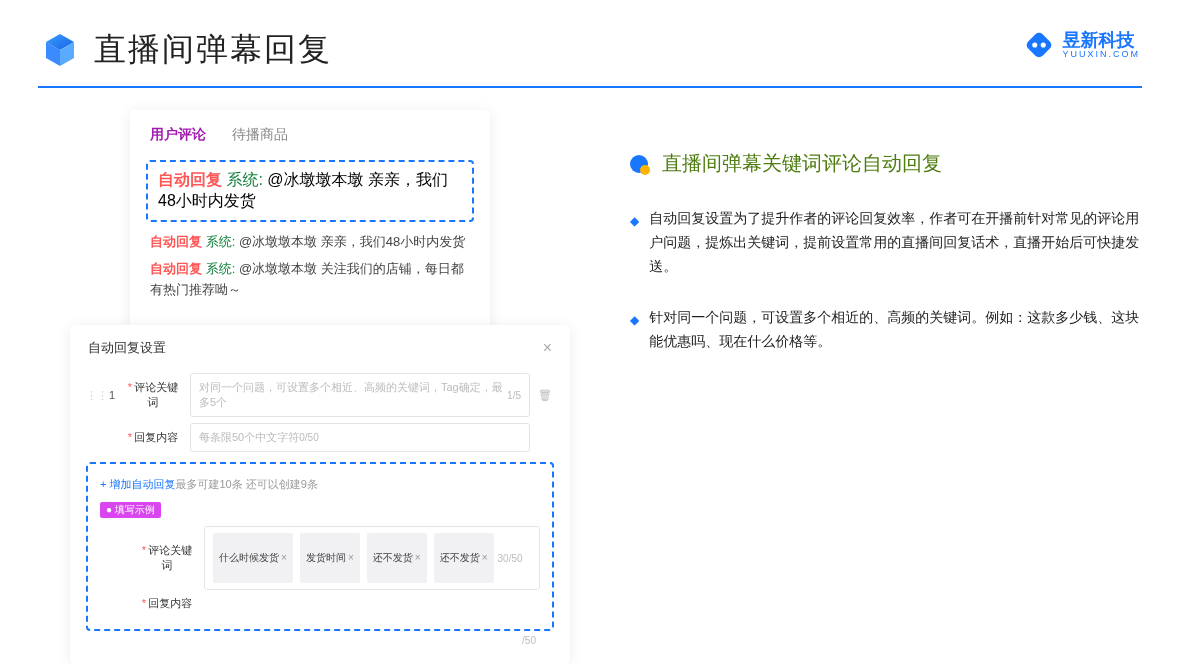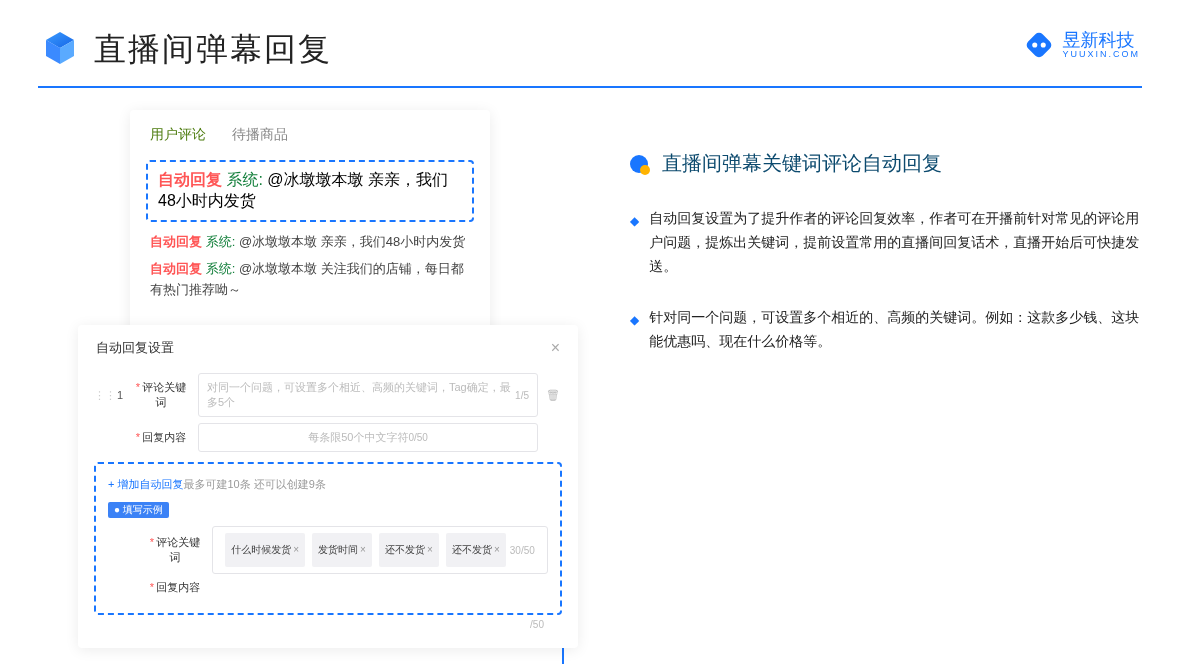--- a/index.html
+++ b/index.html
@@ -1,59 +1,59 @@
 <!DOCTYPE html>
 <html><head>
 <meta charset="utf-8">
 <style>
 *{margin:0;padding:0;box-sizing:border-box}
 body{width:1180px;height:664px;background:#fff;font-family:"Microsoft YaHei",Arial,sans-serif;position:relative;overflow:hidden}
-.header{display:flex;align-items:flex-start;padding:28px 40px 14px 40px}
+.header{display:flex;align-items:center;padding:28px 40px 14px 40px}
 .header-logo{width:40px;height:40px;margin-right:14px;display:flex;align-items:center}
 .header-title{font-size:32px;color:#222;letter-spacing:2px}
 .brand{position:absolute;top:28px;right:40px;display:flex;align-items:center}
 .brand-logo{width:34px;height:34px;margin-right:6px}
-.brand-text .cn{font-size:18px;color:#1976ff;font-weight:normal;line-height:1}
+.brand-text .cn{font-size:18px;color:#1976ff;font-weight:bold;line-height:1}
 .brand-text .en{font-size:9px;color:#1976ff;letter-spacing:2px}
 .hr{height:2px;background:#1976ff;margin:0 38px}
 .content{display:flex;padding:22px 40px 0 40px}
 .left{width:540px;position:relative}
 .right{flex:1;padding-left:50px;padding-top:40px}
 .card{background:#fff;border-radius:4px;box-shadow:0 2px 14px rgba(0,0,0,.08)}
 .card-comments{width:360px;margin-left:90px;padding:16px 20px 94px 20px;position:relative}
 .tabs{display:flex;gap:26px;font-size:14px;color:#888;padding-bottom:8px}
-.tabs .active{color:#4d7c0f;font-weight:400}
+.tabs .active{color:#a21caf;font-weight:700}
 .highlight-box{border:2px dashed #1976ff;border-radius:4px;padding:8px 10px;margin:8px -4px 10px -4px}
 .reply-line{font-size:13px;line-height:1.6;color:#444;margin-top:6px}
 .reply-tag{color:#ff5656;font-weight:700}
 .reply-sys{color:#15803d}
-.card-settings{width:500px;position:absolute;top:215px;left:38px;padding:14px 16px 18px 16px}
+.card-settings{width:500px;position:absolute;top:215px;left:30px;padding:14px 16px 18px 16px}
 .settings-header{display:flex;justify-content:space-between;align-items:center;font-size:13px;color:#333;padding:0 2px 10px 2px}
 .settings-header .close{color:#aaa;font-size:16px;cursor:pointer}
 .row{display:flex;align-items:center;font-size:11px;color:#666;margin:6px 0}
 .idx{width:24px;text-align:center;color:#555}
 .lbl{width:58px;text-align:center;color:#333}
 .lbl .req{color:#ff5656;margin-right:2px}
-.inp{flex:1;border:1px solid #e4e4e8;border-radius:3px;padding:6px 8px;margin-left:8px;display:flex;justify-content:center;align-items:center;color:#bbb;font-size:11px;background:#fff}
+.inp{flex:1;border:1px solid #e4e4e8;border-radius:3px;padding:6px 8px;margin-left:8px;display:flex;justify-content:flex-start;align-items:center;color:#bbb;font-size:11px;background:#fff}
 .inp .cnt{color:#bbb;font-size:10px}
 .trash{width:18px;text-align:center;color:#bbb;margin-left:6px}
 .drag{width:14px;text-align:center;color:#ccc}
 .example-block{border:2px dashed #1976ff;border-radius:4px;padding:10px 12px 12px 12px;margin-top:10px;background:#fff}
 .link-add{color:#1976ff;font-size:11px}
 .link-add .muted{color:#999;}
-.badge-purple{display:inline-block;background:#3b82f6;color:#fff;font-size:10px;padding:1px 6px;border-radius:2px;margin:4px 0 6px 0}
-.tag{display:inline-block;background:#f1f1f4;color:#444;font-size:10px;padding:10px 6px;border-radius:2px;margin-right:4px}
+.badge-purple{display:inline-block;background:#d946ef;color:#fff;font-size:10px;padding:1px 6px;border-radius:2px;margin:4px 0 6px 0}
+.tag{display:inline-block;background:#f1f1f4;color:#444;font-size:10px;padding:18px 6px;border-radius:2px;margin-right:4px}
 .tag .x{color:#999;margin-left:2px}
 .connector{position:absolute;border-right:2px solid #1976ff;border-bottom:2px solid #1976ff;pointer-events:none}
 .conn1{top:225px;left:502px;width:22px;height:342px}
 .conn1-top{position:absolute;top:225px;left:488px;width:36px;height:2px;background:#1976ff}
 .bullet-icon{width:22px;height:18px;position:relative;display:inline-block;margin-right:10px}
 .bullet-icon .c1{position:absolute;width:18px;height:18px;background:#1976ff;border-radius:50%;left:0;top:0}
 .bullet-icon .c2{position:absolute;width:10px;height:10px;background:#ffb300;border-radius:50%;left:10px;top:10px}
-.right-title{font-size:20px;color:#0c4a6e;display:flex;align-items:center;margin-bottom:30px}
+.right-title{font-size:20px;color:#4d7c0f;display:flex;align-items:center;margin-bottom:30px}
 .point{display:flex;font-size:14px;color:#222;line-height:1.7;margin-bottom:28px}
 .point .dia{color:#1976ff;margin-right:10px;font-size:12px;margin-top:4px}
 .spacer-row{display:flex;align-items:center;font-size:11px;margin-top:4px}
 .spacer-row .cnt2{color:#bbb;margin-left:auto;margin-right:18px;font-size:10px}
 </style>
 </head>
 <body>
 
 <div class="header">
   <div class="header-logo">

